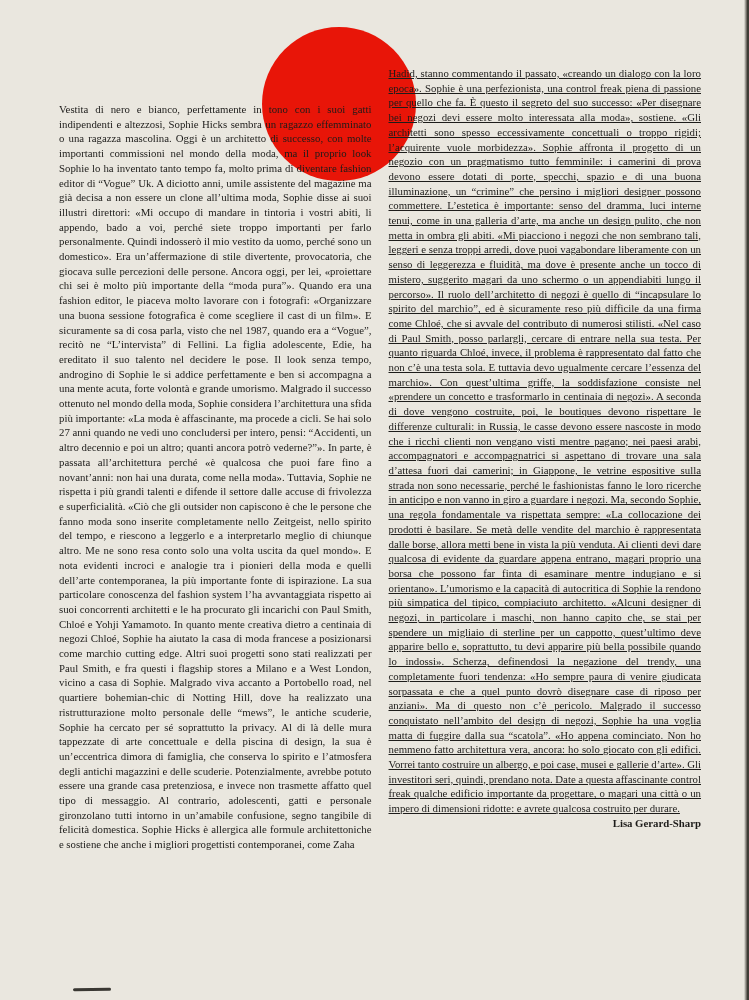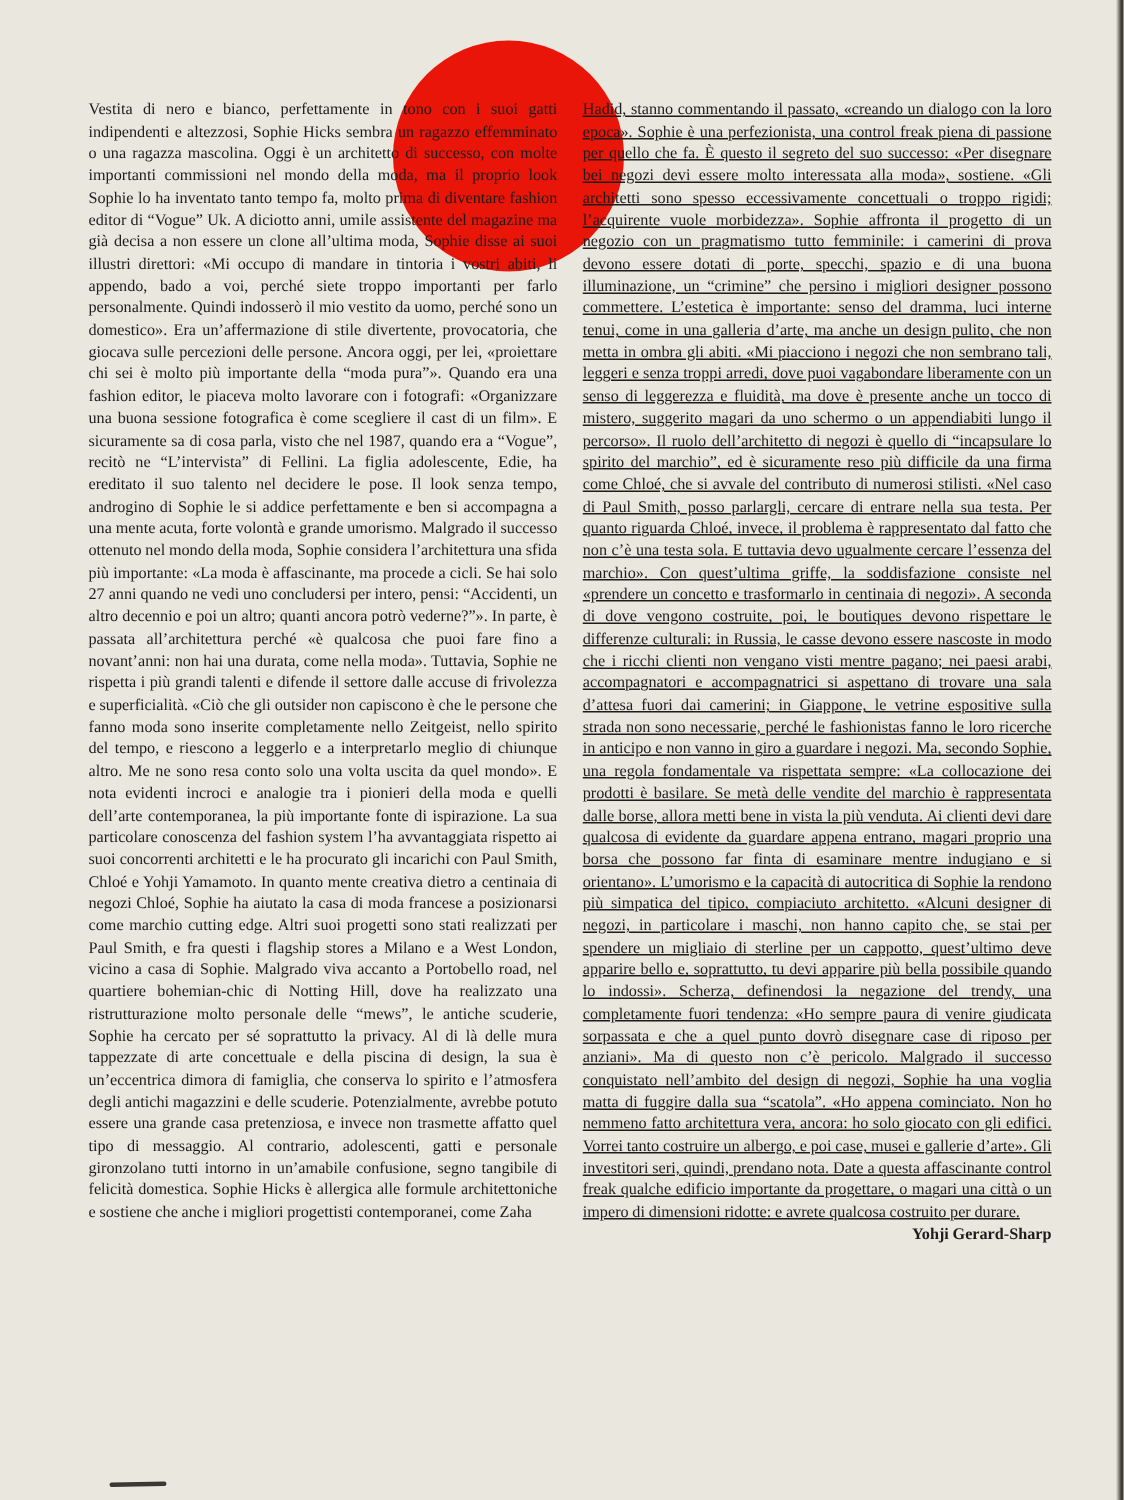--- a/index.html
+++ b/index.html
@@ -73,24 +73,24 @@
   }
 </style>
 </head>
 <body>
 
 <div class="page" style="background-color: rgb(234, 231, 223);">
 
   <div class="red-circle" style="background-color: rgb(232, 21, 8);"></div>
 
   <div class="text-columns">
-    <div class="col" style="color: rgb(29, 28, 26);">
+    <div class="col" style="color: rgb(29, 28, 26); margin-top: 36px;">
       <span>Vestita di nero e bianco, perfettamente in tono con i suoi gatti indipendenti e altezzosi, Sophie Hicks sembra un ragazzo effemminato o una ragazza mascolina. Oggi è un architetto di successo, con molte importanti commissioni nel mondo della moda, ma il proprio look Sophie lo ha inventato tanto tempo fa, molto prima di diventare fashion editor di “Vogue” Uk. A diciotto anni, umile assistente del magazine ma già decisa a non essere un clone all’ultima moda, Sophie disse ai suoi illustri direttori: «Mi occupo di mandare in tintoria i vostri abiti, li appendo, bado a voi, perché siete troppo importanti per farlo personalmente. Quindi indosserò il mio vestito da uomo, perché sono un domestico». Era un’affermazione di stile divertente, provocatoria, che giocava sulle percezioni delle persone. Ancora oggi, per lei, «proiettare chi sei è molto più importante della “moda pura”». Quando era una fashion editor, le piaceva molto lavorare con i fotografi: «Organizzare una buona sessione fotografica è come scegliere il cast di un film». E sicuramente sa di cosa parla, visto che nel 1987, quando era a “Vogue”, recitò ne “L’intervista” di Fellini. La figlia adolescente, Edie, ha ereditato il suo talento nel decidere le pose. Il look senza tempo, androgino di Sophie le si addice perfettamente e ben si accompagna a una mente acuta, forte volontà e grande umorismo. Malgrado il successo ottenuto nel mondo della moda, Sophie considera l’architettura una sfida più importante: «La moda è affascinante, ma procede a cicli. Se hai solo 27 anni quando ne vedi uno concludersi per intero, pensi: “Accidenti, un altro decennio e poi un altro; quanti ancora potrò vederne?”». In parte, è passata all’architettura perché «è qualcosa che puoi fare fino a novant’anni: non hai una durata, come nella moda». Tuttavia, Sophie ne rispetta i più grandi talenti e difende il settore dalle accuse di frivolezza e superficialità. «Ciò che gli outsider non capiscono è che le persone che fanno moda sono inserite completamente nello Zeitgeist, nello spirito del tempo, e riescono a leggerlo e a interpretarlo meglio di chiunque altro. Me ne sono resa conto solo una volta uscita da quel mondo». E nota evidenti incroci e analogie tra i pionieri della moda e quelli dell’arte contemporanea, la più importante fonte di ispirazione. La sua particolare conoscenza del fashion system l’ha avvantaggiata rispetto ai suoi concorrenti architetti e le ha procurato gli incarichi con Paul Smith, Chloé e Yohji Yamamoto. In quanto mente creativa dietro a centinaia di negozi Chloé, Sophie ha aiutato la casa di moda francese a posizionarsi come marchio cutting edge. Altri suoi progetti sono stati realizzati per Paul Smith, e fra questi i flagship stores a Milano e a West London, vicino a casa di Sophie. Malgrado viva accanto a Portobello road, nel quartiere bohemian-chic di Notting Hill, dove ha realizzato una ristrutturazione molto personale delle “mews”, le antiche scuderie, Sophie ha cercato per sé soprattutto la privacy. Al di là delle mura tappezzate di arte concettuale e della piscina di design, la sua è un’eccentrica dimora di famiglia, che conserva lo spirito e l’atmosfera degli antichi magazzini e delle scuderie. Potenzialmente, avrebbe potuto essere una grande casa pretenziosa, e invece non trasmette affatto quel tipo di messaggio. Al contrario, adolescenti, gatti e personale gironzolano tutti intorno in un’amabile confusione, segno tangibile di felicità domestica. Sophie Hicks è allergica alle formule architettoniche e sostiene che anche i migliori progettisti contemporanei, come Zaha</span>
     </div>
     <div class="col" style="color: rgb(29, 28, 26); text-decoration: underline;">
       <span>Hadid, stanno commentando il passato, «creando un dialogo con la loro epoca». Sophie è una perfezionista, una control freak piena di passione per quello che fa. È questo il segreto del suo successo: «Per disegnare bei negozi devi essere molto interessata alla moda», sostiene. «Gli architetti sono spesso eccessivamente concettuali o troppo rigidi; l’acquirente vuole morbidezza». Sophie affronta il progetto di un negozio con un pragmatismo tutto femminile: i camerini di prova devono essere dotati di porte, specchi, spazio e di una buona illuminazione, un “crimine” che persino i migliori designer possono commettere. L’estetica è importante: senso del dramma, luci interne tenui, come in una galleria d’arte, ma anche un design pulito, che non metta in ombra gli abiti. «Mi piacciono i negozi che non sembrano tali, leggeri e senza troppi arredi, dove puoi vagabondare liberamente con un senso di leggerezza e fluidità, ma dove è presente anche un tocco di mistero, suggerito magari da uno schermo o un appendiabiti lungo il percorso». Il ruolo dell’architetto di negozi è quello di “incapsulare lo spirito del marchio”, ed è sicuramente reso più difficile da una firma come Chloé, che si avvale del contributo di numerosi stilisti. «Nel caso di Paul Smith, posso parlargli, cercare di entrare nella sua testa. Per quanto riguarda Chloé, invece, il problema è rappresentato dal fatto che non c’è una testa sola. E tuttavia devo ugualmente cercare l’essenza del marchio». Con quest’ultima griffe, la soddisfazione consiste nel «prendere un concetto e trasformarlo in centinaia di negozi». A seconda di dove vengono costruite, poi, le boutiques devono rispettare le differenze culturali: in Russia, le casse devono essere nascoste in modo che i ricchi clienti non vengano visti mentre pagano; nei paesi arabi, accompagnatori e accompagnatrici si aspettano di trovare una sala d’attesa fuori dai camerini; in Giappone, le vetrine espositive sulla strada non sono necessarie, perché le fashionistas fanno le loro ricerche in anticipo e non vanno in giro a guardare i negozi. Ma, secondo Sophie, una regola fondamentale va rispettata sempre: «La collocazione dei prodotti è basilare. Se metà delle vendite del marchio è rappresentata dalle borse, allora metti bene in vista la più venduta. Ai clienti devi dare qualcosa di evidente da guardare appena entrano, magari proprio una borsa che possono far finta di esaminare mentre indugiano e si orientano». L’umorismo e la capacità di autocritica di Sophie la rendono più simpatica del tipico, compiaciuto architetto. «Alcuni designer di negozi, in particolare i maschi, non hanno capito che, se stai per spendere un migliaio di sterline per un cappotto, quest’ultimo deve apparire bello e, soprattutto, tu devi apparire più bella possibile quando lo indossi». Scherza, definendosi la negazione del trendy, una completamente fuori tendenza: «Ho sempre paura di venire giudicata sorpassata e che a quel punto dovrò disegnare case di riposo per anziani». Ma di questo non c’è pericolo. Malgrado il successo conquistato nell’ambito del design di negozi, Sophie ha una voglia matta di fuggire dalla sua “scatola”. «Ho appena cominciato. Non ho nemmeno fatto architettura vera, ancora: ho solo giocato con gli edifici. Vorrei tanto costruire un albergo, e poi case, musei e gallerie d’arte». Gli investitori seri, quindi, prendano nota. Date a questa affascinante control freak qualche edificio importante da progettare, o magari una città o un impero di dimensioni ridotte: e avrete qualcosa costruito per durare.</span>
-      <strong class="byline">Yohji Gerard-Sharp</strong>
+      <strong class="byline">Lisa Gerard-Sharp</strong>
     </div>
   </div>
 
   <div class="edge-strip"></div>
   <div class="bottom-mark"></div>
 </div>
 
 </body></html>

